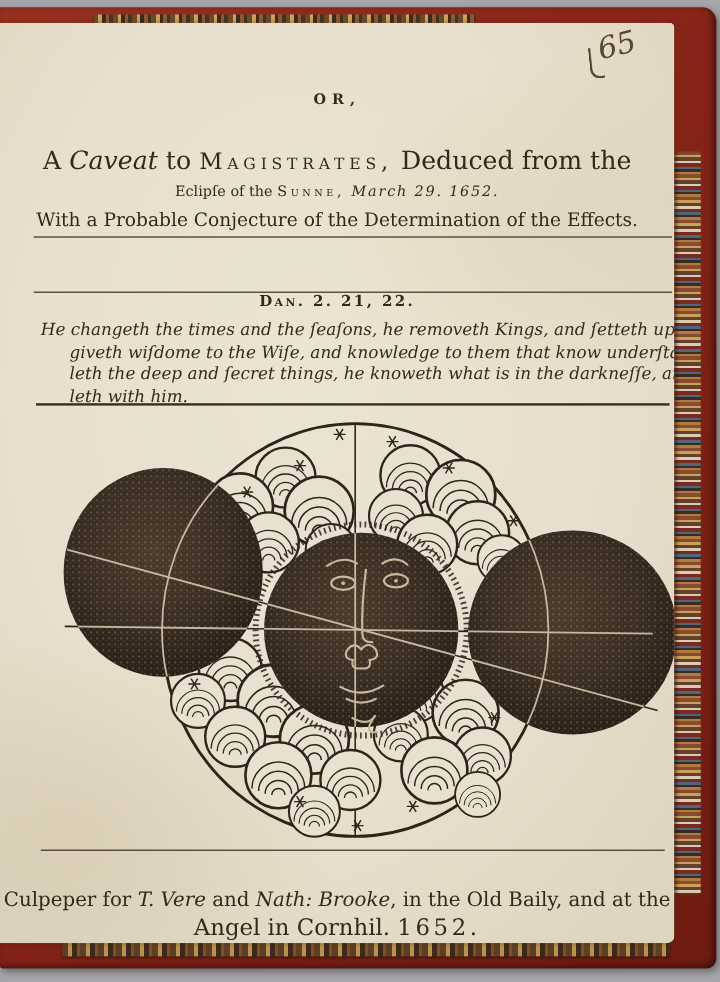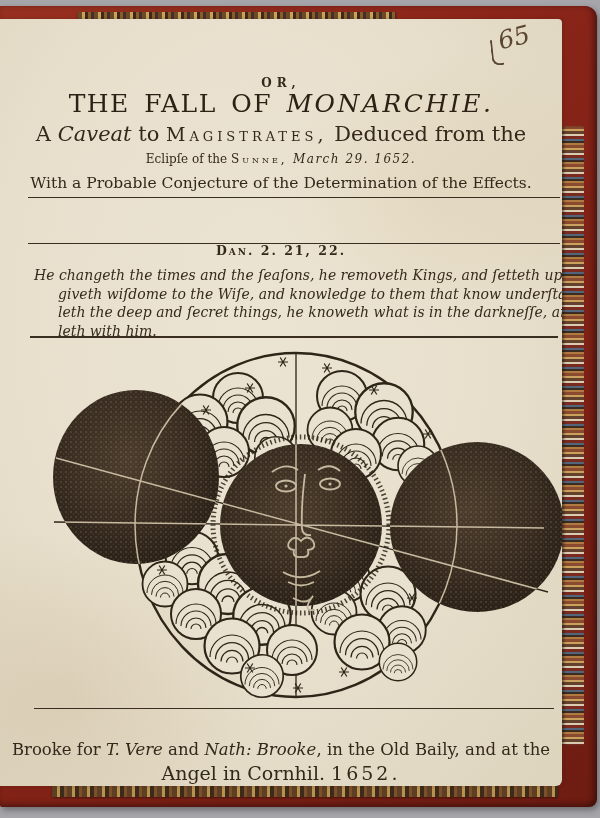--- a/index.html
+++ b/index.html
@@ -103,23 +103,20 @@
 
 <div class="page">
 
   <div class="annotation">
     <span class="pen-mark"></span>
     <span>65</span>
   </div>
 
   <div class="block t-or">
     <span>OR,</span>
-  </div>
-  <div class="block t-fall">
-    <span>THE FALL OF </span><span class="it">MONARCHIE.</span>
   </div>
   <div class="block t-caveat">
     <span>A </span><span class="it">Caveat</span><span> to </span><span class="sc">Magistrates,</span><span> Deduced from the</span>
   </div>
   <div class="block t-eclipse">
     <span>Eclipſe of the </span><span class="sc">Sunne,</span><span class="it"> March 29. 1652.</span>
   </div>
   <div class="block t-conj">
     <span>With a Probable Conjecture of the Determination of the Effects.</span>
   </div>
@@ -259,19 +256,19 @@
       <path d="M289,196 q 6,-8 12,-1 q 6,-7 12,0 q 4,8 -5,9 q 2,8 -7,7 q -9,1 -7,-7 q -8,-1 -5,-8"></path>
       <path d="M283,226 q 18,11 37,-1"></path>
       <path d="M288,236 q 13,7 26,0"></path>
       <path d="M293,252 q 14,8 20,-2 q -12,16 2,14"></path>
     </g>
   </svg>
 
   <div class="rule rule-d"></div>
 
   <div class="block t-imp1">
-    <span>Brooke for </span><span class="it">T. Vere</span><span> and </span><span class="it">Nath: Brooke</span><span>, in the Old Baily, and at the</span>
+    <span>Culpeper for </span><span class="it">T. Vere</span><span> and </span><span class="it">Nath: Brooke</span><span>, in the Old Baily, and at the</span>
   </div>
   <div class="block t-imp2">
     <span>Angel in Cornhil.  </span><span class="yr">1652.</span>
   </div>
 
 </div>
 
 </body></html>

